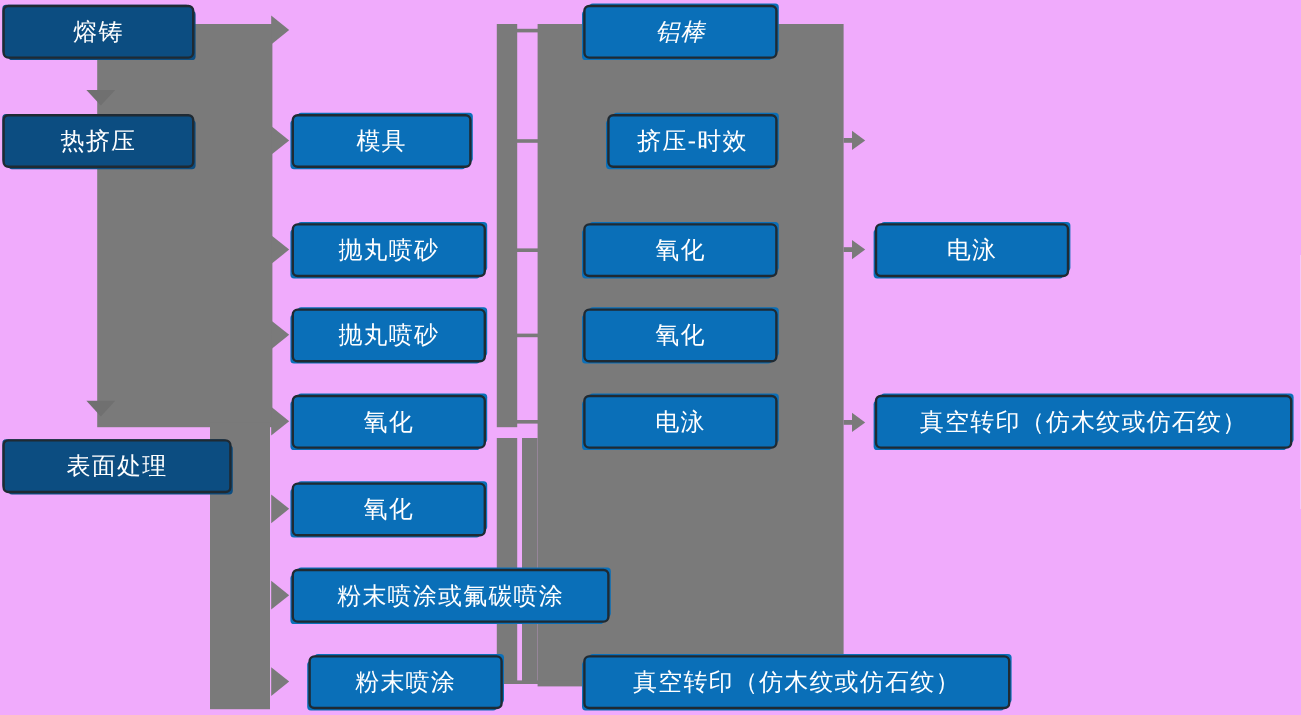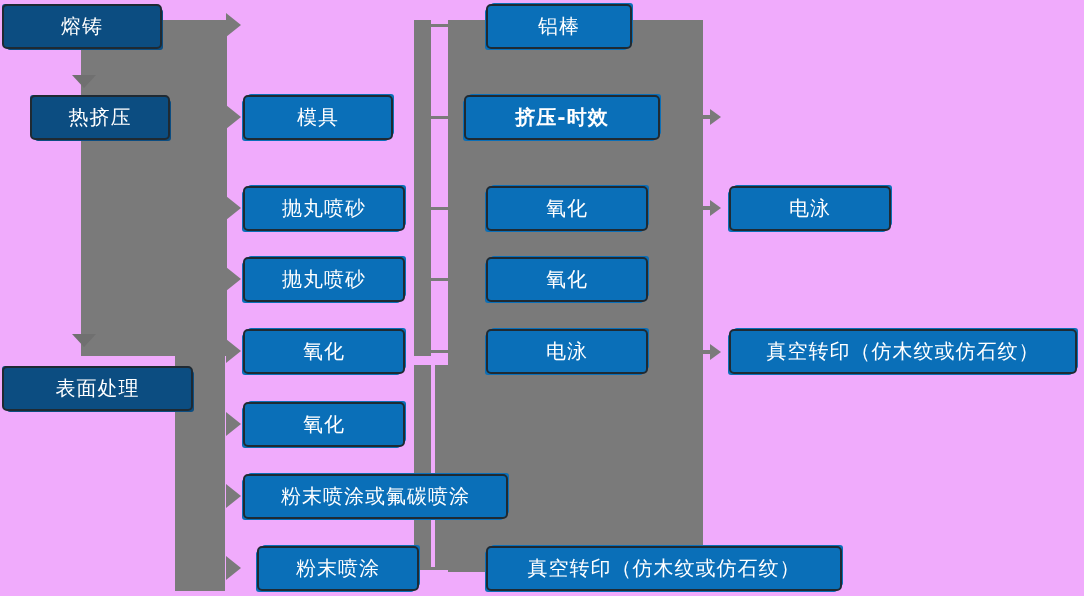--- a/index.html
+++ b/index.html
@@ -85,33 +85,33 @@
   <div class="arrow-down" style="left:72px;top:334px;"></div>
 
   <div class="conn" style="left:703px;top:115px;width:9px;height:4px;"></div>
   <div class="arrow-right small" style="left:710px;top:109px;"></div>
   <div class="conn" style="left:703px;top:206px;width:9px;height:4px;"></div>
   <div class="arrow-right small" style="left:710px;top:200px;"></div>
   <div class="conn" style="left:703px;top:350px;width:9px;height:4px;"></div>
   <div class="arrow-right small" style="left:710px;top:344px;"></div>
 
   <div class="node dark" style="left:2px;top:4px;width:160px;">熔铸</div>
-  <div class="node dark" style="left:2px;top:95px;width:140px;margin-left:28px;">热挤压</div>
+  <div class="node dark" style="left:2px;top:95px;width:160px;">热挤压</div>
   <div class="node dark" style="left:2px;top:366px;width:191px;">表面处理</div>
 
   <div class="node blue" style="left:243px;top:95px;width:150px;">模具</div>
   <div class="node blue" style="left:243px;top:186px;width:162px;">抛丸喷砂</div>
   <div class="node blue" style="left:243px;top:257px;width:162px;">抛丸喷砂</div>
   <div class="node blue" style="left:243px;top:329px;width:162px;">氧化</div>
   <div class="node blue" style="left:243px;top:402px;width:162px;">氧化</div>
   <div class="node blue" style="left:243px;top:474px;width:265px;">粉末喷涂或氟碳喷涂</div>
   <div class="node blue" style="left:257px;top:546px;width:162px;">粉末喷涂</div>
 
-  <div class="node blue" style="left:486px;top:4px;width:146px;">铝棒</div>
-  <div class="node blue" style="left:464px;top:95px;width:196px;font-weight:bold;">挤压-时效</div>
+  <div class="node blue" style="left:486px;top:4px;width:162px;font-style:italic;">铝棒</div>
+  <div class="node blue" style="left:506px;top:95px;width:142px;">挤压-时效</div>
   <div class="node blue" style="left:486px;top:186px;width:162px;">氧化</div>
   <div class="node blue" style="left:486px;top:257px;width:162px;">氧化</div>
   <div class="node blue" style="left:486px;top:329px;width:162px;">电泳</div>
   <div class="node blue" style="left:486px;top:546px;width:356px;">真空转印（仿木纹或仿石纹）</div>
 
   <div class="node blue" style="left:729px;top:186px;width:162px;">电泳</div>
   <div class="node blue" style="left:729px;top:329px;width:348px;">真空转印（仿木纹或仿石纹）</div>
 
 </div>
 

